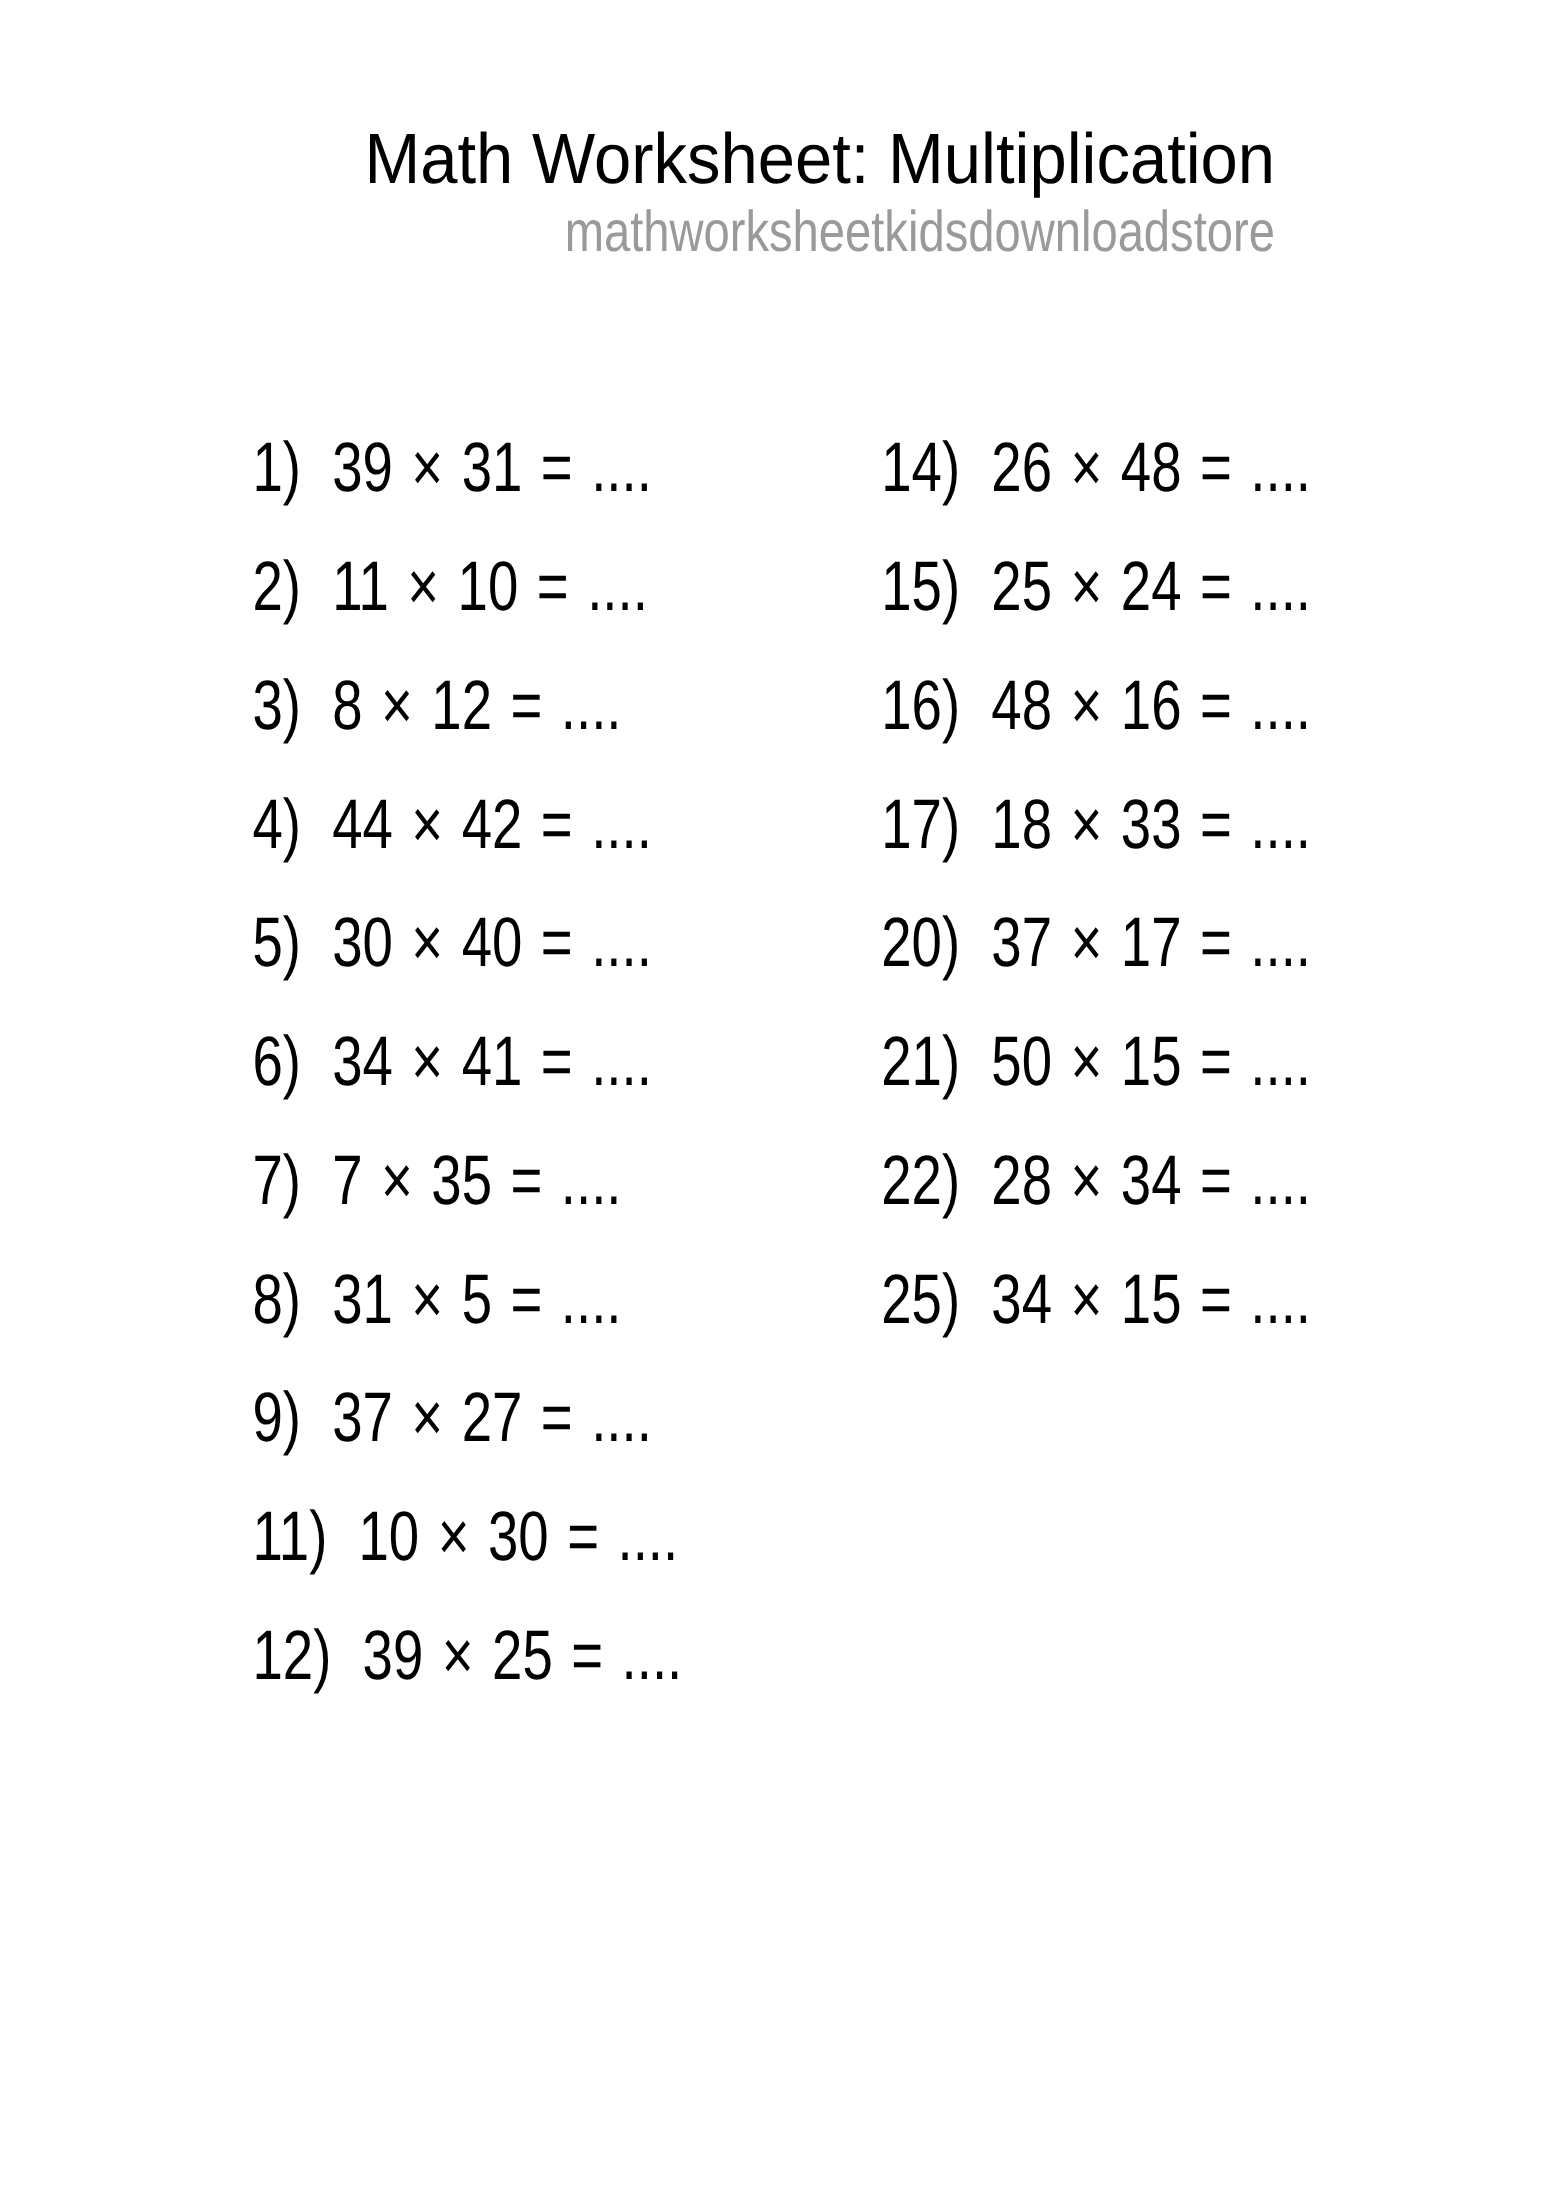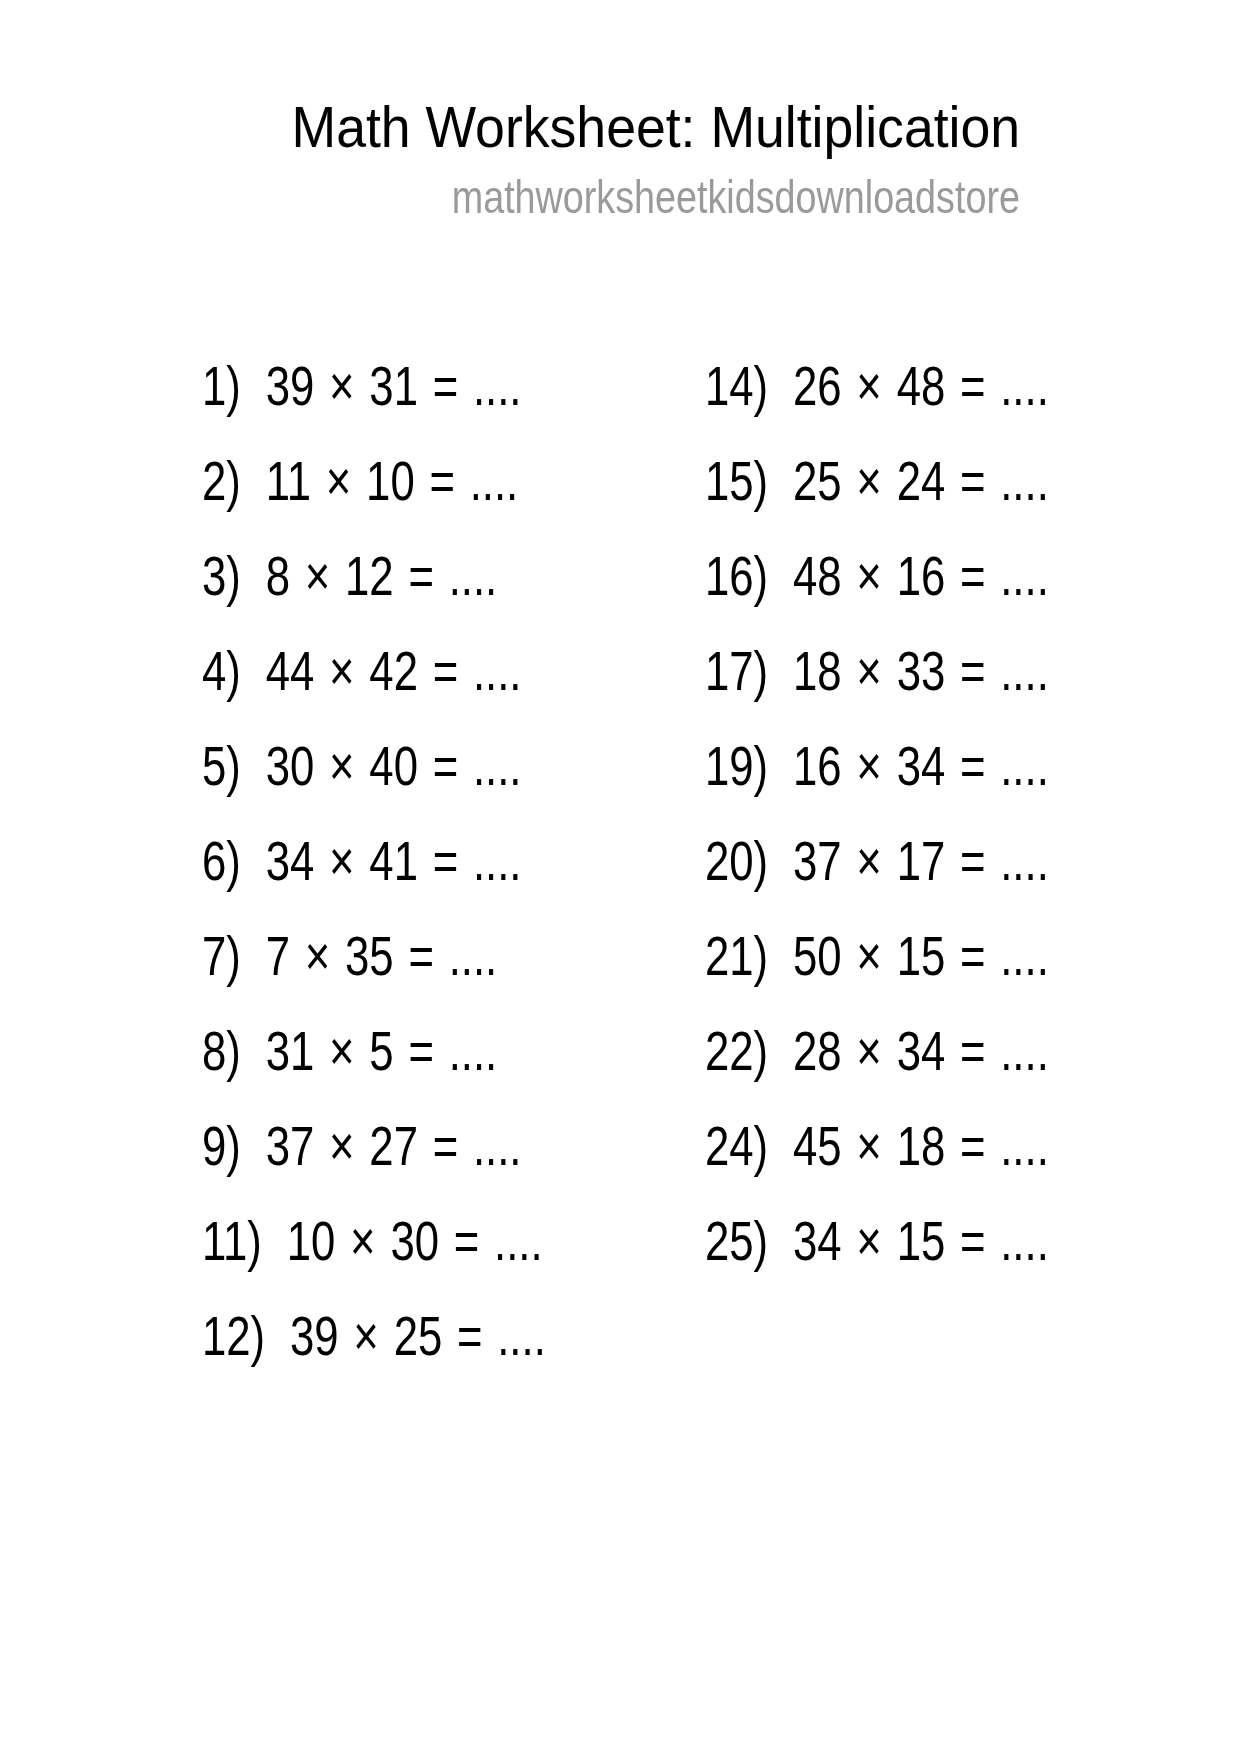--- a/index.html
+++ b/index.html
@@ -26,21 +26,21 @@
   }
   .title-line { line-height: 1.1; }
   .title {
     display: inline-block;
     font-size: 57px;
     color: #000000;
     white-space: nowrap;
     transform: scaleX(0.94);
     transform-origin: 100% 50%;
   }
-  .subtitle-line { line-height: 1.15; margin-top: 12px; }
+  .subtitle-line { line-height: 1.15; margin-top: 0; }
   .subtitle {
     display: inline-block;
     font-size: 46px;
     color: #9a9a9a;
     white-space: nowrap;
     transform: scaleX(0.82);
     transform-origin: 100% 50%;
   }
   .problems {
     display: flex;
@@ -170,46 +170,34 @@
           </div>
         </div>
         <div class="row">
           <div class="row-inner">
             <span class="num">17)</span>
             <span class="expr">18 × 33 = ....</span>
           </div>
         </div>
         <div class="row">
           <div class="row-inner">
-            <span class="num">19)</span>
-            <span class="expr">16 × 34 = ....</span>
-          </div>
-        </div>
-        <div class="row">
-          <div class="row-inner">
             <span class="num">20)</span>
             <span class="expr">37 × 17 = ....</span>
           </div>
         </div>
         <div class="row">
           <div class="row-inner">
             <span class="num">21)</span>
             <span class="expr">50 × 15 = ....</span>
           </div>
         </div>
         <div class="row">
           <div class="row-inner">
             <span class="num">22)</span>
             <span class="expr">28 × 34 = ....</span>
-          </div>
-        </div>
-        <div class="row">
-          <div class="row-inner">
-            <span class="num">24)</span>
-            <span class="expr">45 × 18 = ....</span>
           </div>
         </div>
         <div class="row">
           <div class="row-inner">
             <span class="num">25)</span>
             <span class="expr">34 × 15 = ....</span>
           </div>
         </div>
       </section>
   </main>

